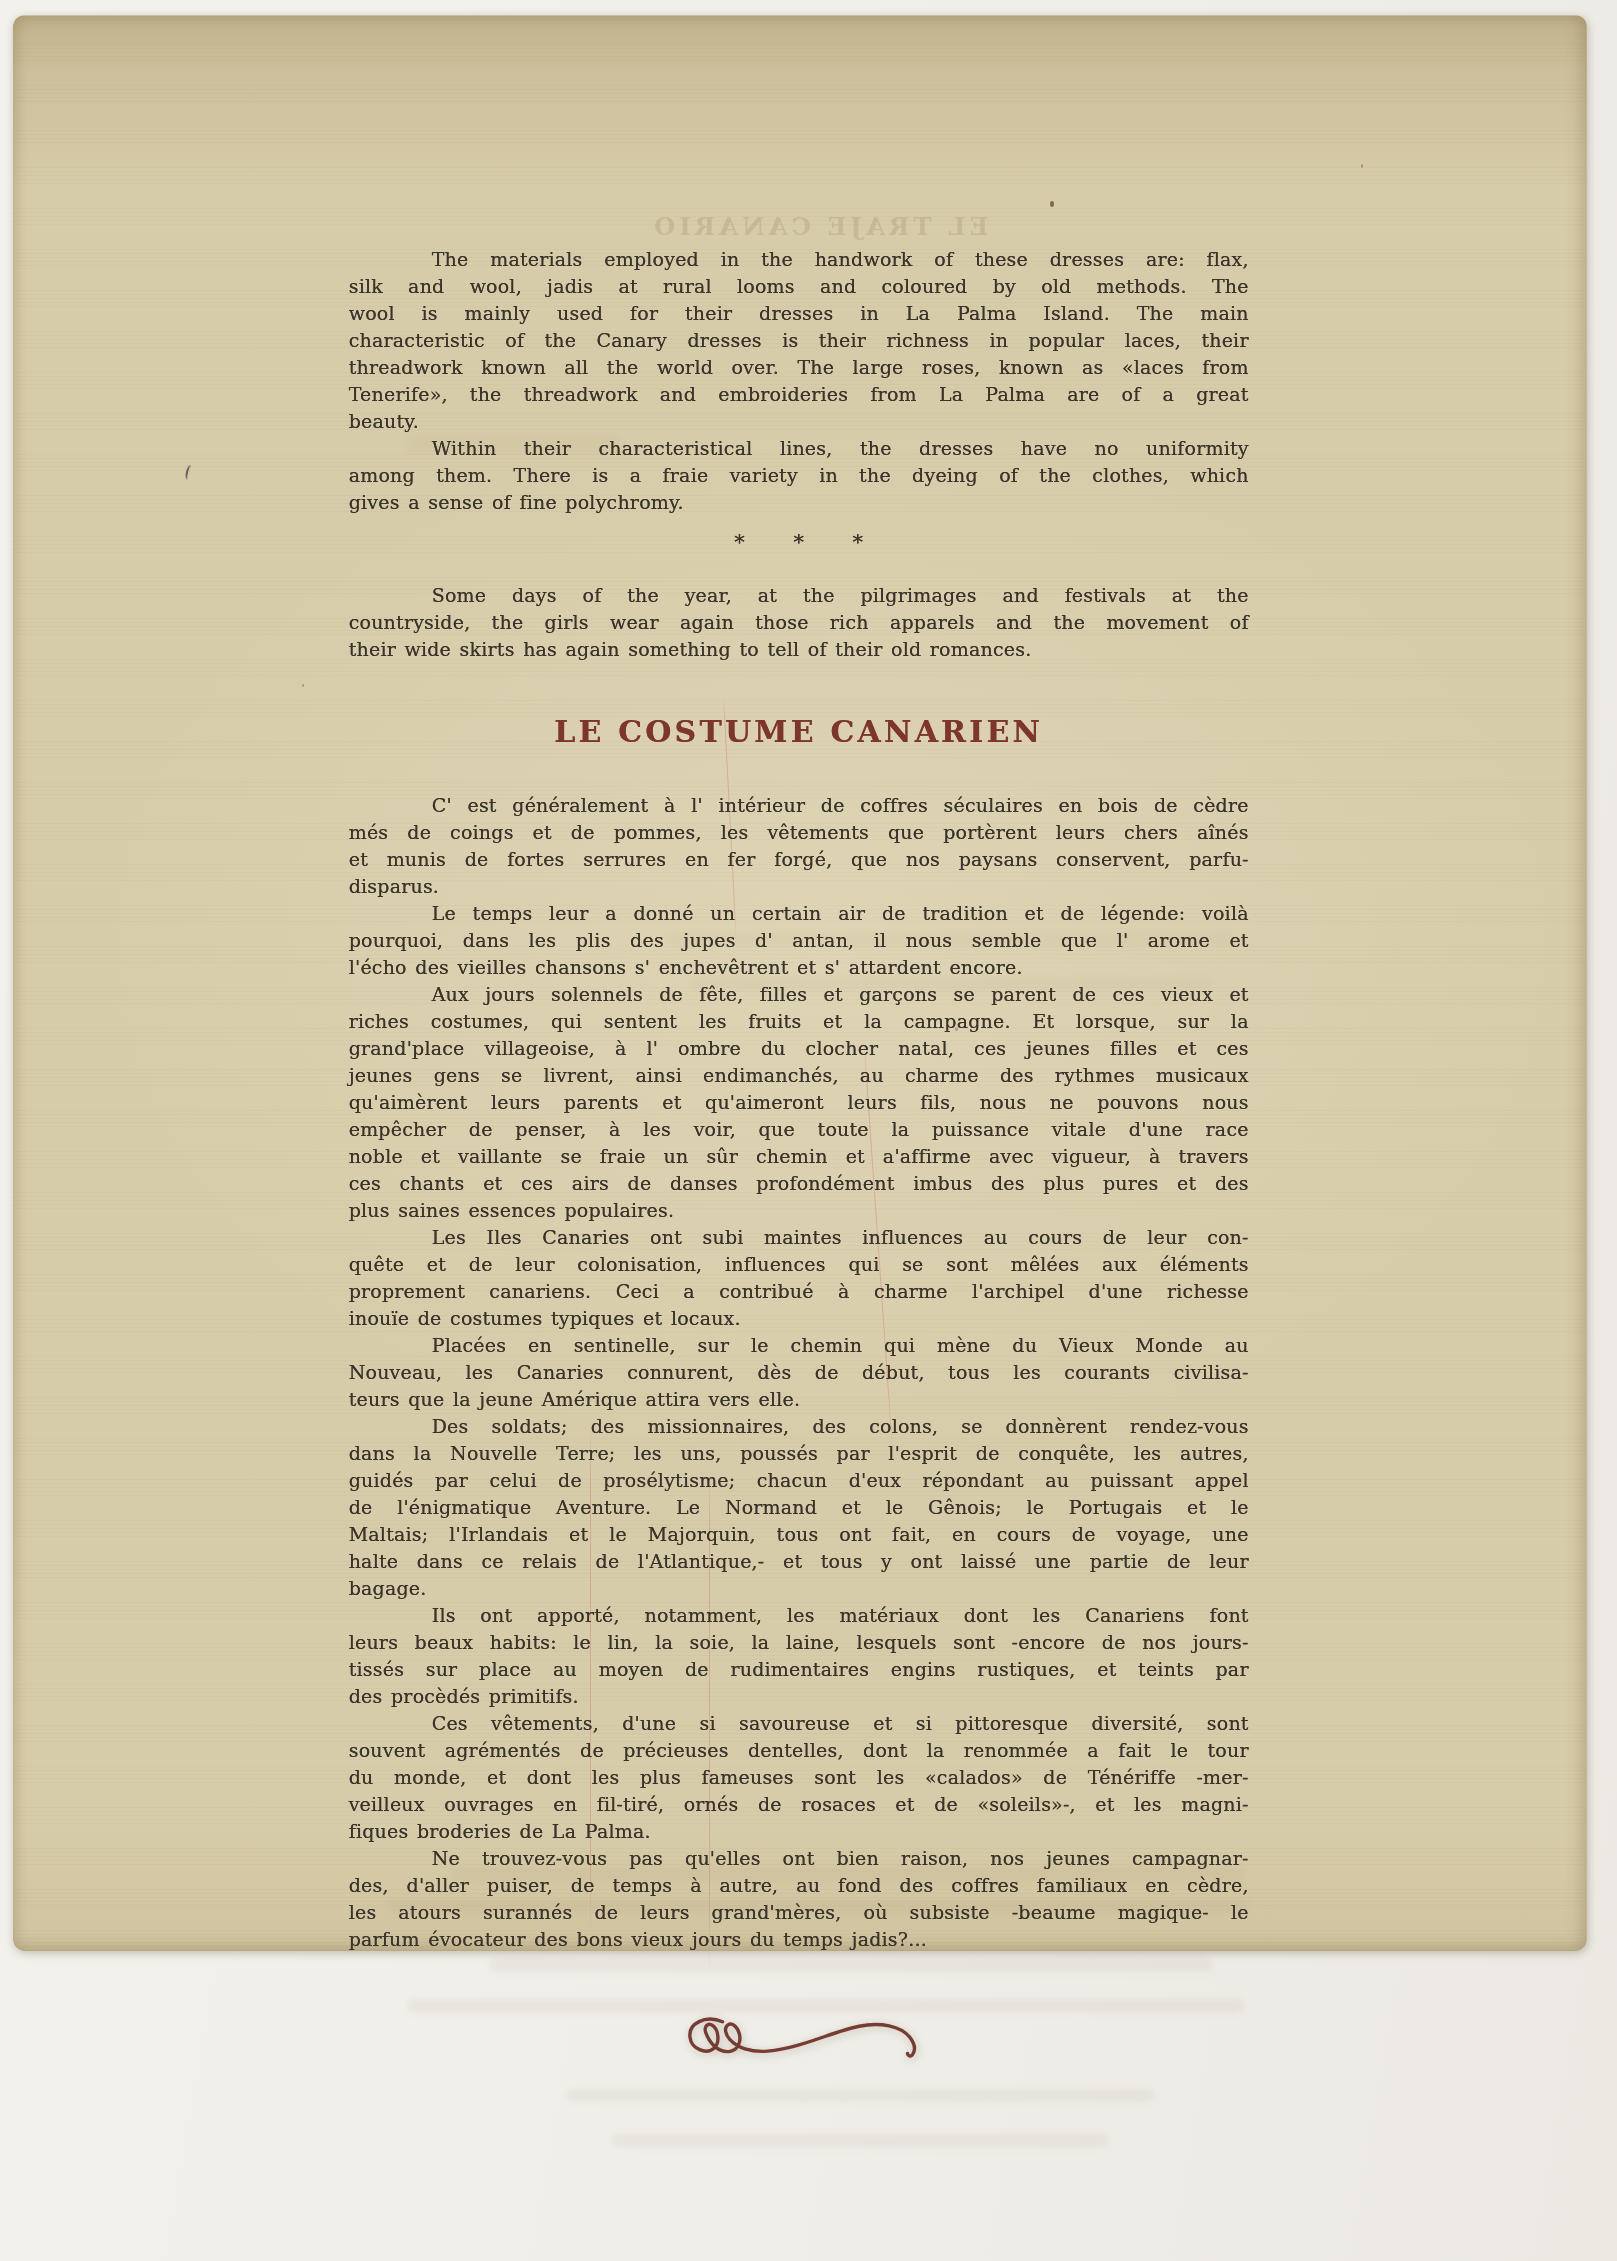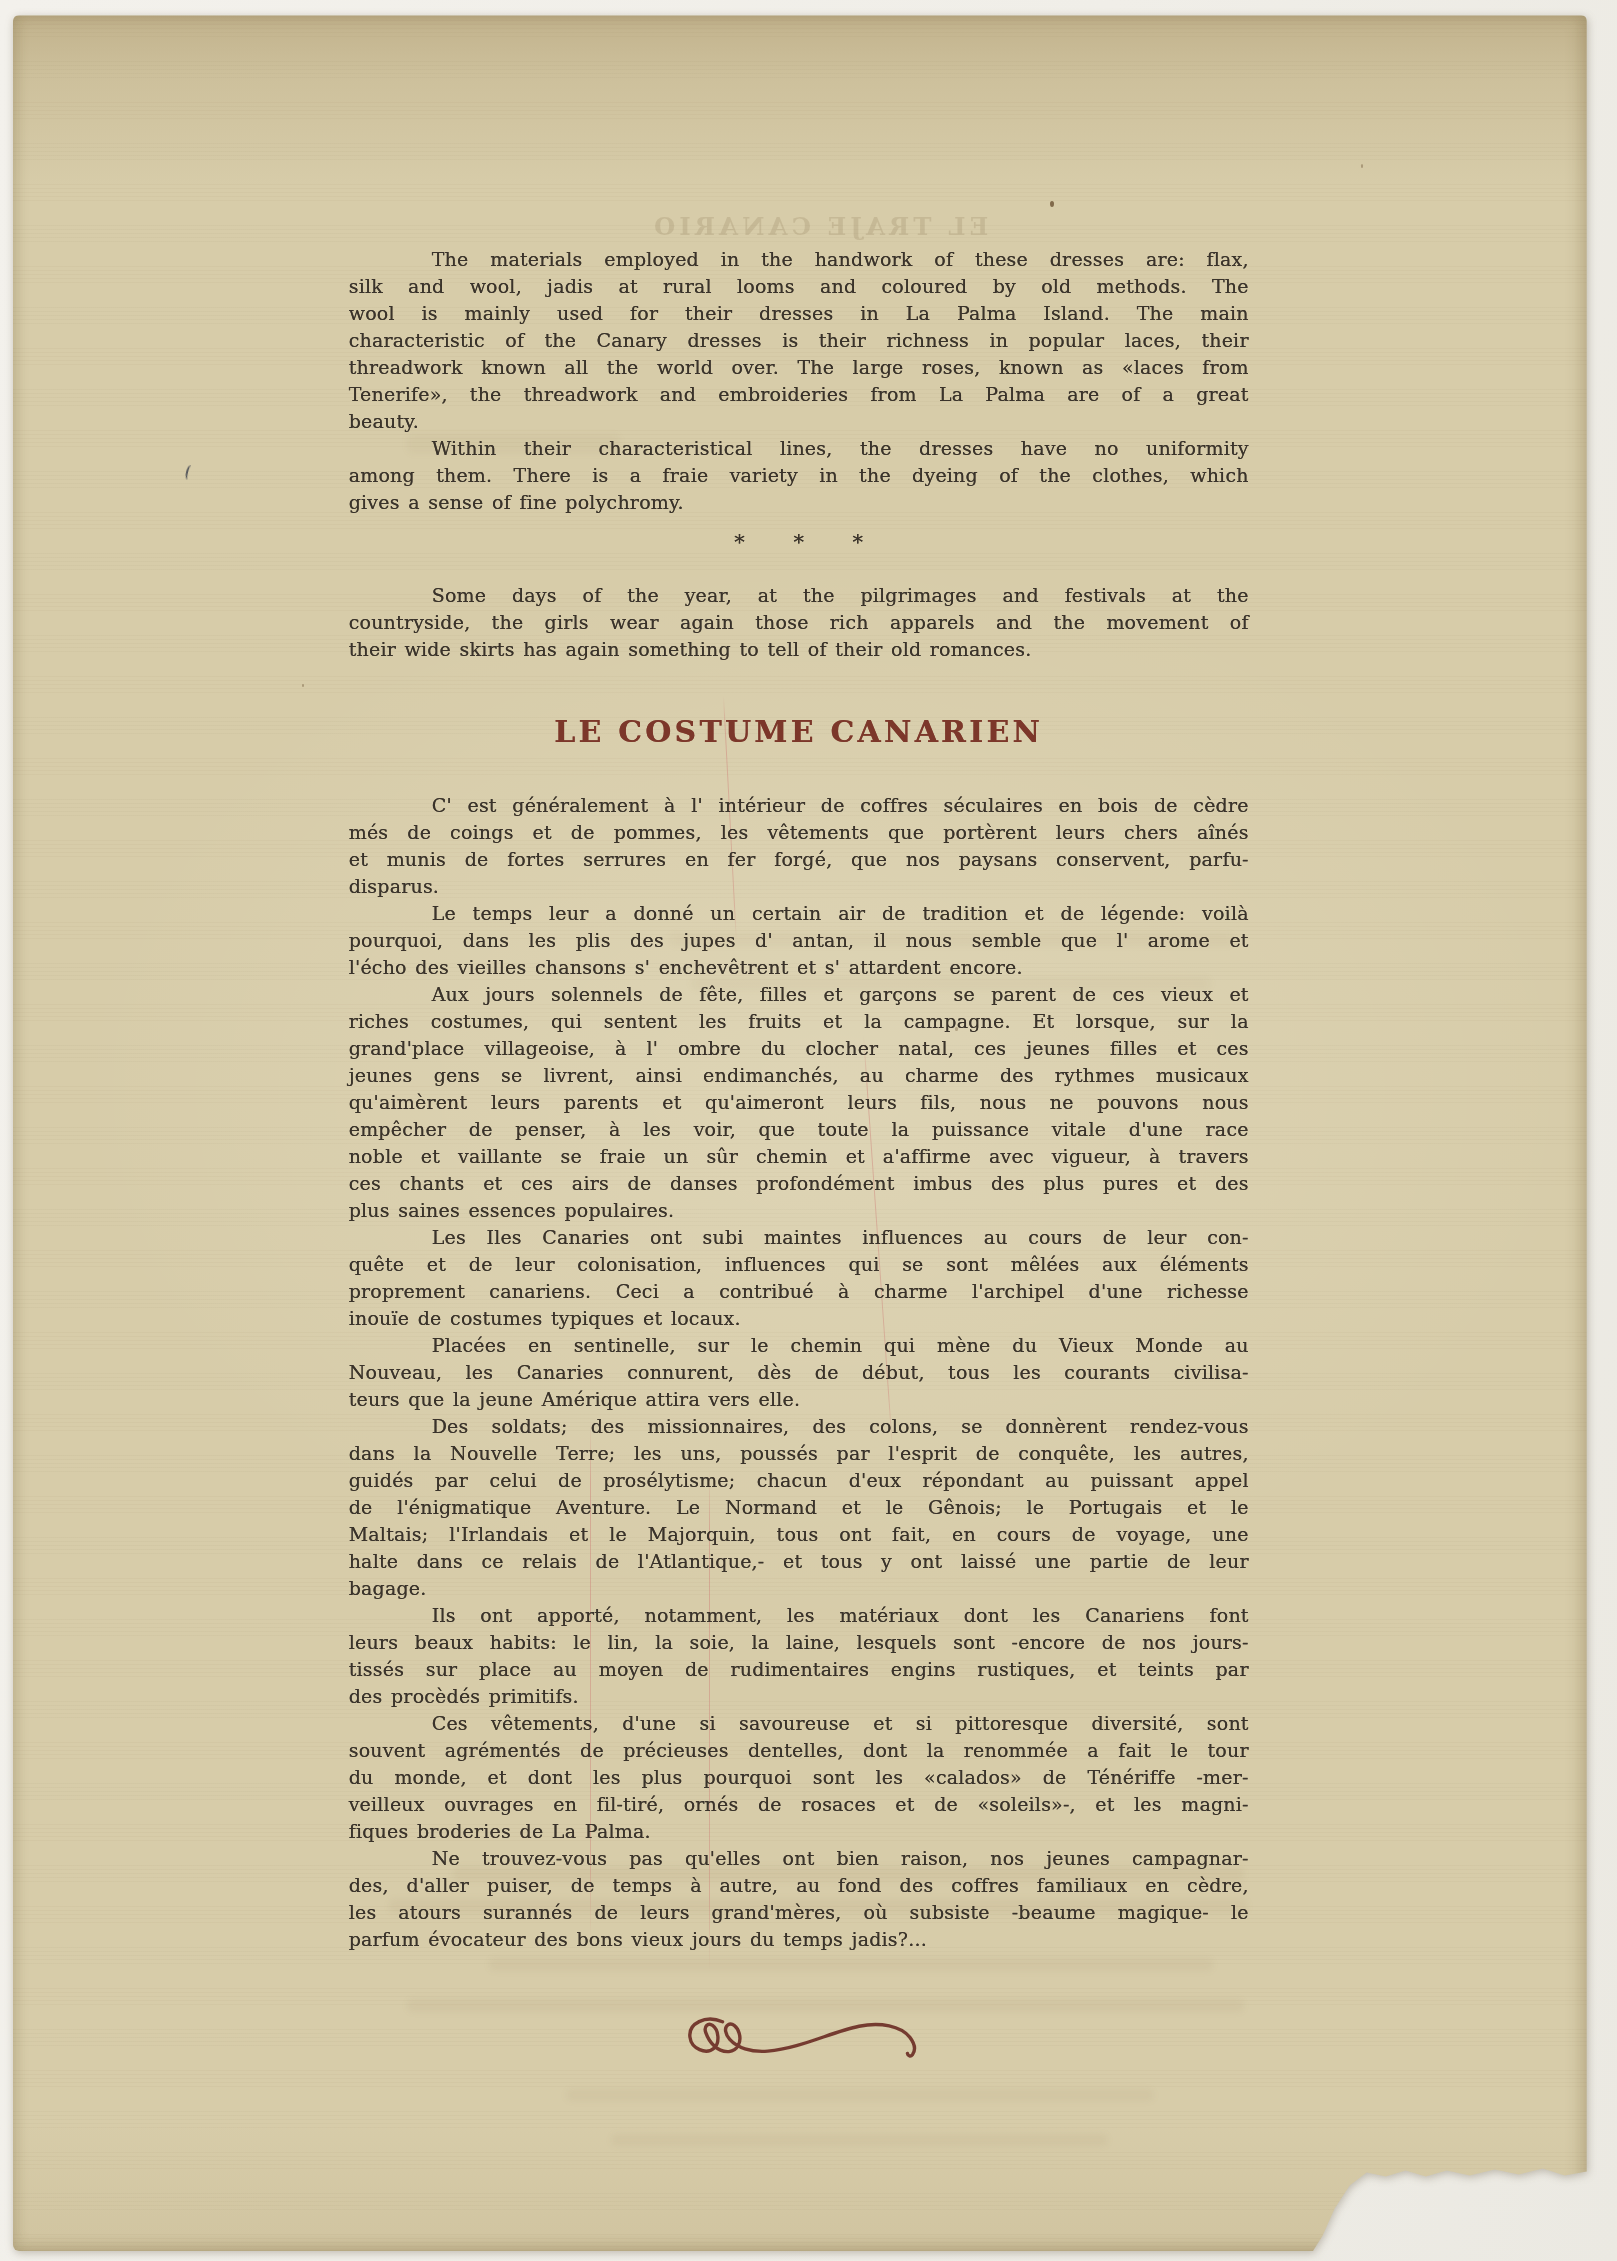--- a/index.html
+++ b/index.html
@@ -10,32 +10,32 @@
     height: 2284px;
     background: linear-gradient(100deg, #f3f1ec 0%, #f0eee8 55%, #ebe9e2 100%);
     overflow: hidden;
     font-family: "DejaVu Serif", serif;
   }
   .paper-wrap {
     position: absolute; left: 0; top: 0; width: 1617px; height: 2284px;
     filter: drop-shadow(1.8px 2.3px 4.5px rgba(75, 62, 40, 0.30));
   }
   .paper {
-    position: absolute; left: 12.7px; top: 15.4px; width: 1574px; height: 2236px;
+    position: absolute; left: 12.7px; top: 15.4px; width: 1574px; height: 1936px;
     background-color: #d7cca9;
     background-image:
       linear-gradient(180deg, rgba(142,117,72,0.30) 0px, rgba(142,117,72,0.14) 59px, rgba(142,117,72,0.0) 172px),
       linear-gradient(0deg, rgba(150,125,80,0.10) 0px, rgba(150,125,80,0) 127px),
       radial-gradient(1085px 769px at 52% 48%, rgba(255,252,238,0.18), rgba(255,252,238,0) 70%),
       repeating-linear-gradient(0deg, rgba(118,96,58,0.045) 0px, rgba(118,96,58,0.045) 0.5px, transparent 0.5px, transparent 4.1px);
     box-shadow:
       inset -7.2px 0 15.4px rgba(110,88,50,0.20),
       inset 5.4px 0 11.8px rgba(110,88,50,0.12),
       inset 0 -5.4px 13.6px rgba(110,88,50,0.10);
-    border-radius: 6px;
+    border-radius: 12px;
     clip-path: polygon(
       0px 0px, 1574px 0px,
       1574px 2156px,
       1552px 2160px, 1530px 2153px, 1506px 2159px, 1482px 2154px,
       1457px 2160px, 1434px 2155px, 1413px 2161px, 1393px 2155px,
       1373px 2161px, 1354px 2157px,
       1337px 2170px, 1322px 2193px, 1310px 2220px, 1300px 2236px,
       0px 2236px
     );
   }
@@ -163,21 +163,21 @@
           <div class="line">de l'énigmatique Aventure. Le Normand et le Gênois; le Portugais et le</div>
           <div class="line">Maltais; l'Irlandais et le Majorquin, tous ont fait, en cours de voyage, une</div>
           <div class="line">halte dans ce relais de l'Atlantique,- et tous y ont laissé une partie de leur</div>
           <div class="line last">bagage.</div>
           <div class="line indent">Ils ont apporté, notamment, les matériaux dont les Canariens font</div>
           <div class="line">leurs beaux habits: le lin, la soie, la laine, lesquels sont -encore de nos jours-</div>
           <div class="line">tissés sur place au moyen de rudimentaires engins rustiques, et teints par</div>
           <div class="line last">des procèdés primitifs.</div>
           <div class="line indent">Ces vêtements, d'une si savoureuse et si pittoresque diversité, sont</div>
           <div class="line">souvent agrémentés de précieuses dentelles, dont la renommée a fait le tour</div>
-          <div class="line">du monde, et dont les plus pourquoi sont les «calados» de Ténériffe -mer-</div>
+          <div class="line">du monde, et dont les plus fameuses sont les «calados» de Ténériffe -mer-</div>
           <div class="line">veilleux ouvrages en fil-tiré, ornés de rosaces et de «soleils»-, et les magni-</div>
           <div class="line last">fiques broderies de La Palma.</div>
           <div class="line indent">Ne trouvez-vous pas qu'elles ont bien raison, nos jeunes campagnar-</div>
           <div class="line">des, d'aller puiser, de temps à autre, au fond des coffres familiaux en cèdre,</div>
           <div class="line">les atours surannés de leurs grand'mères, où subsiste -beaume magique- le</div>
           <div class="line last">parfum évocateur des bons vieux jours du temps jadis?...</div>
         </div>
 
       <svg class="flourish" width="267" height="52" viewBox="0 0 590 115">
         <path d="M 96 26

